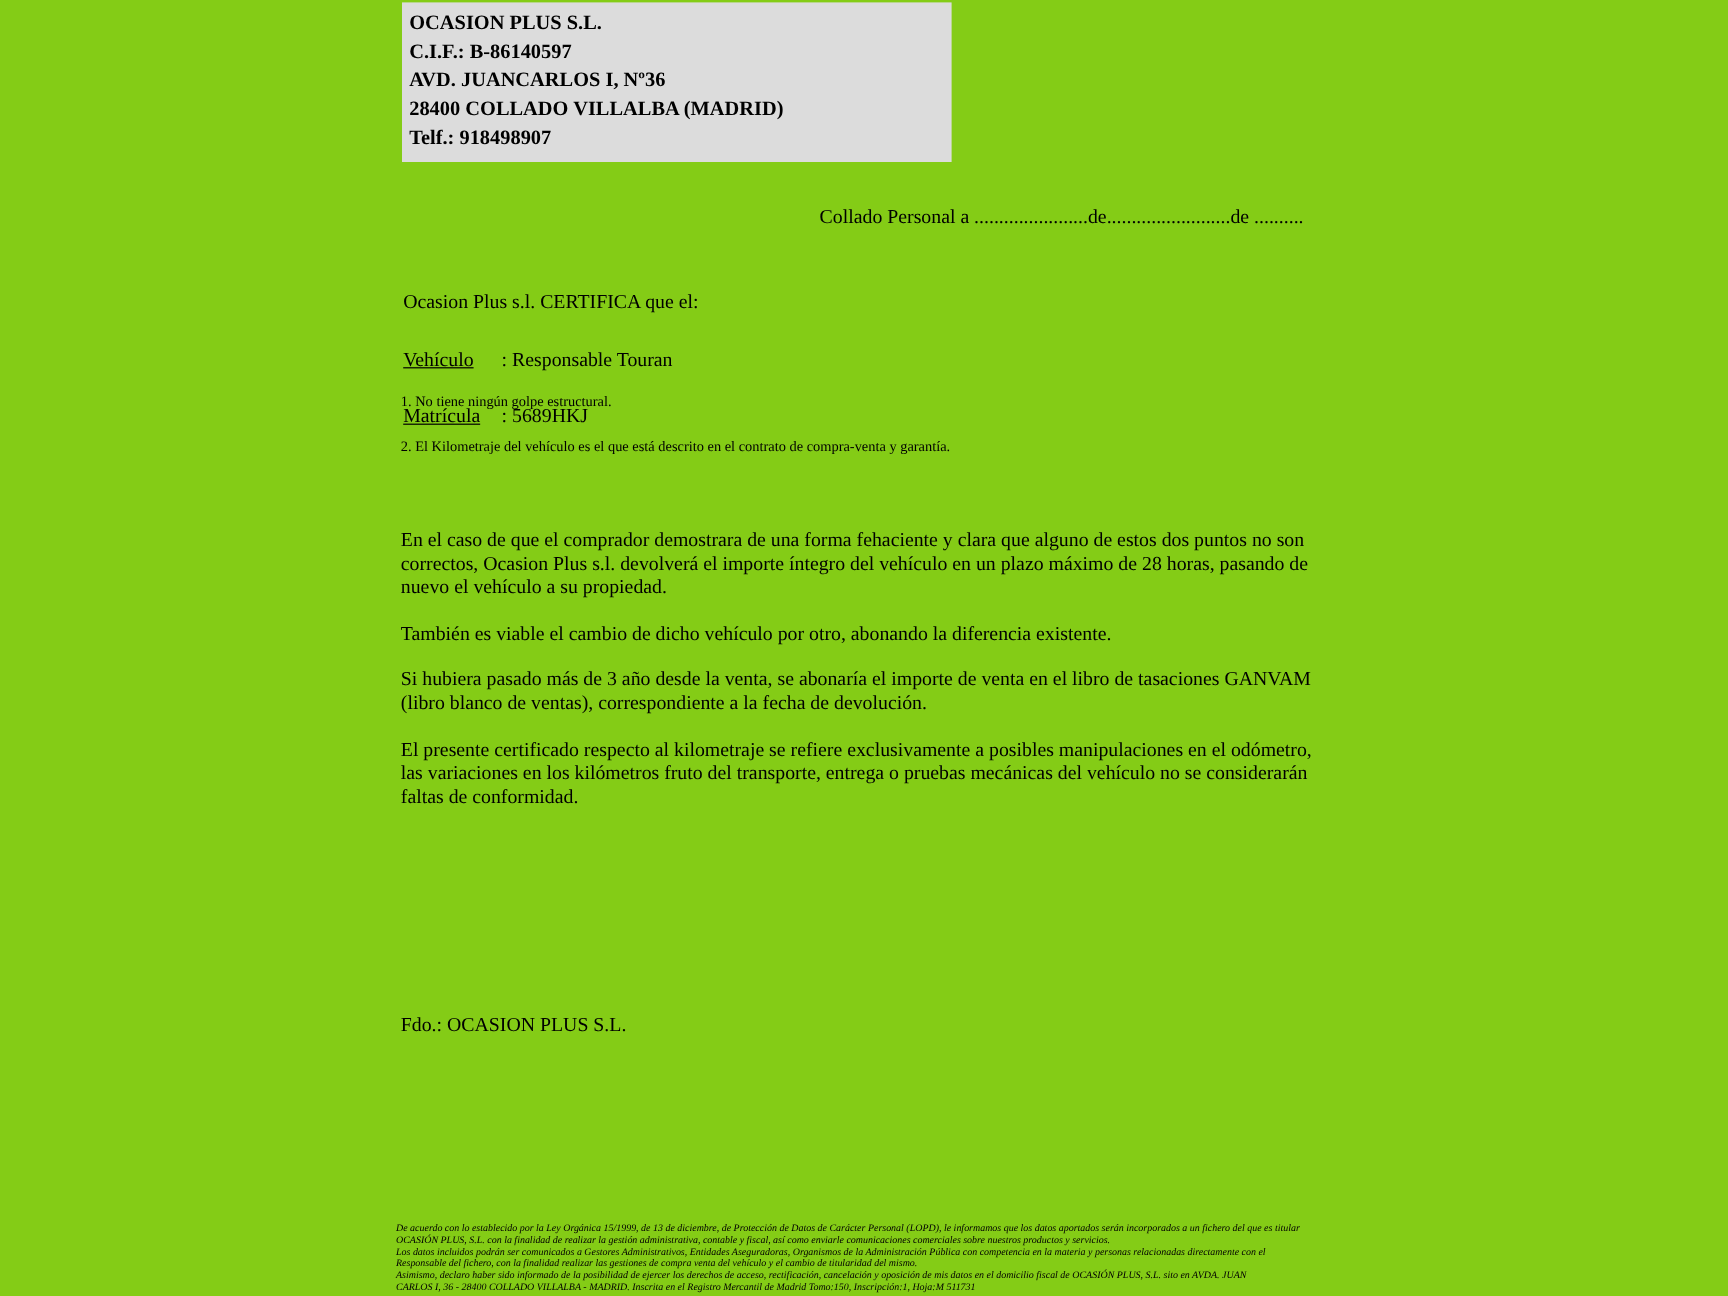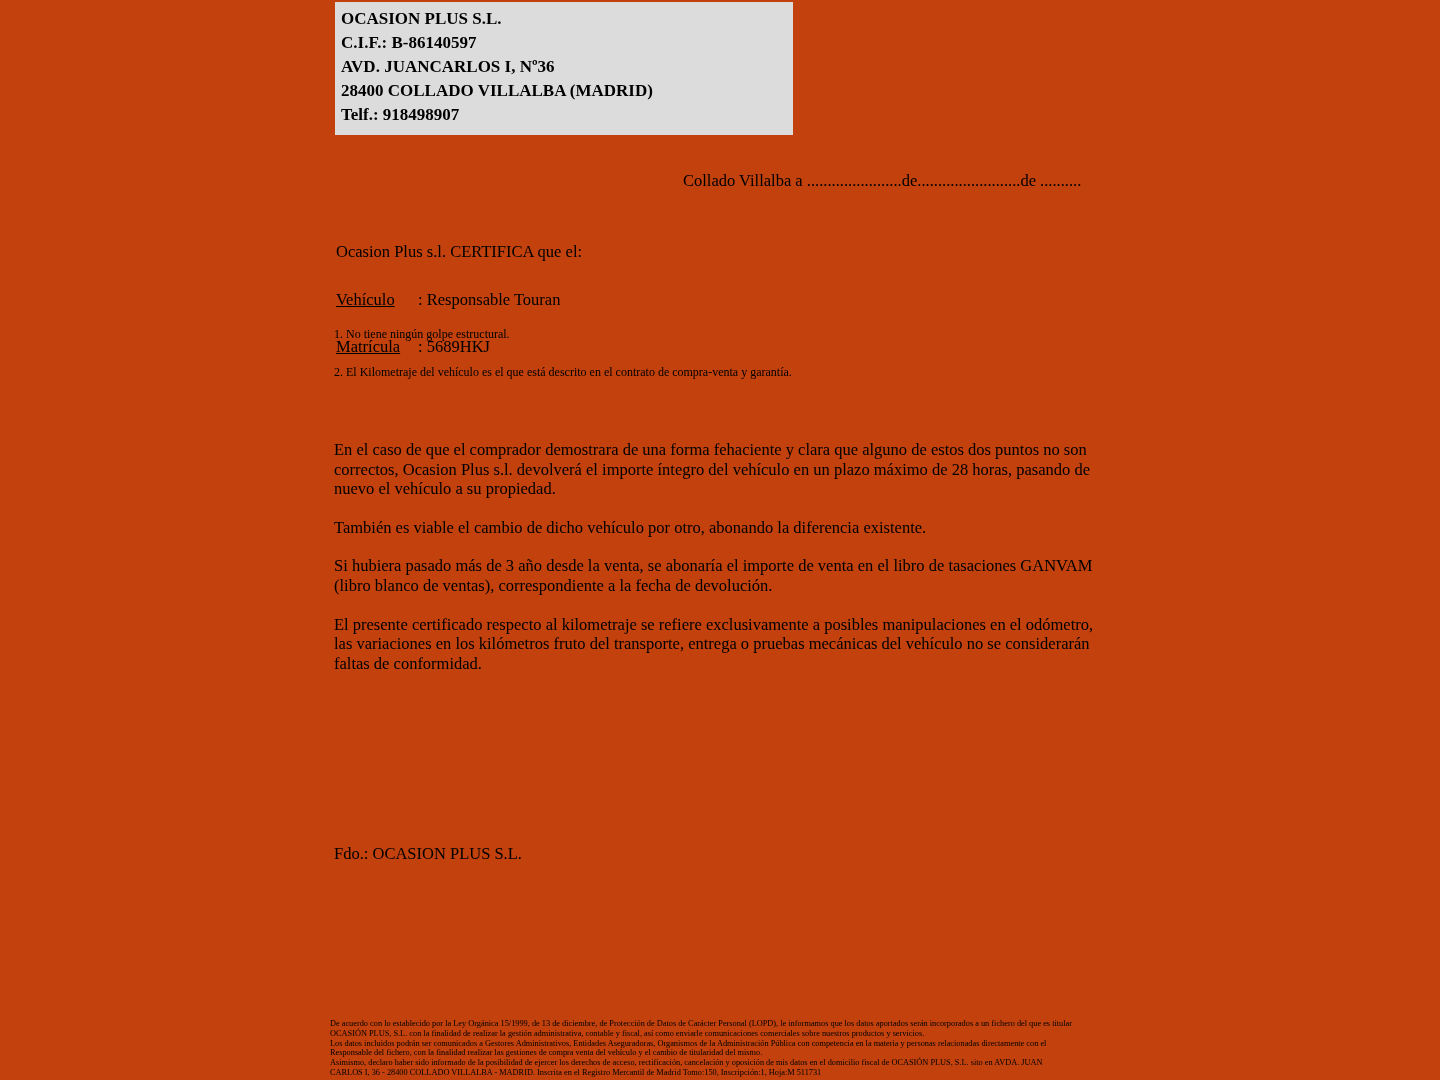--- a/index.html
+++ b/index.html
@@ -5,21 +5,21 @@
   * { margin: 0; padding: 0; box-sizing: border-box; }
   html, body { background: #ffffff; }
   body {
     font-family: "Liberation Serif", "DejaVu Serif", serif;
     color: #000000;
   }
   .page {
     position: relative;
     width: 1440px;
     height: 1080px;
-    background: #c2410c;
+    background: #84cc16;
     overflow: hidden;
   }
   .header-box {
     position: absolute;
     left: 335px;
     top: 2px;
     width: 458px;
     background: #dcdcdc;
     padding: 5px 0 8px 6px;
   }
@@ -81,39 +81,40 @@
     font-size: 16.5px;
     white-space: nowrap;
   }
   .footer-block {
     position: absolute;
     left: 330px;
     top: 1019px;
     width: 780px;
     font-size: 8.3px;
     line-height: 9.8px;
+    font-style: italic;
   }
   .footer-block .fline {
     white-space: nowrap;
   }
 </style>
 </head>
 <body>
 
 <div class="page">
 
   <div class="header-box">
     <div class="hline">OCASION PLUS S.L.</div>
     <div class="hline">C.I.F.: B-86140597</div>
     <div class="hline">AVD. JUANCARLOS I, Nº36</div>
     <div class="hline">28400 COLLADO VILLALBA (MADRID)</div>
     <div class="hline">Telf.: 918498907</div>
   </div>
 
-  <div class="date-line">Collado Villalba a .......................de.........................de ..........</div>
+  <div class="date-line">Collado Personal a .......................de.........................de ..........</div>
 
   <div class="certify-block">
     <div class="cline">Ocasion Plus s.l. CERTIFICA que el:</div>
     <div class="cline">
       <span class="label-underline">Vehículo</span><span>: Responsable Touran</span>
     </div>
     <div class="cline">
       <span class="label-underline">Matrícula</span><span>: 5689HKJ</span>
     </div>
   </div>

